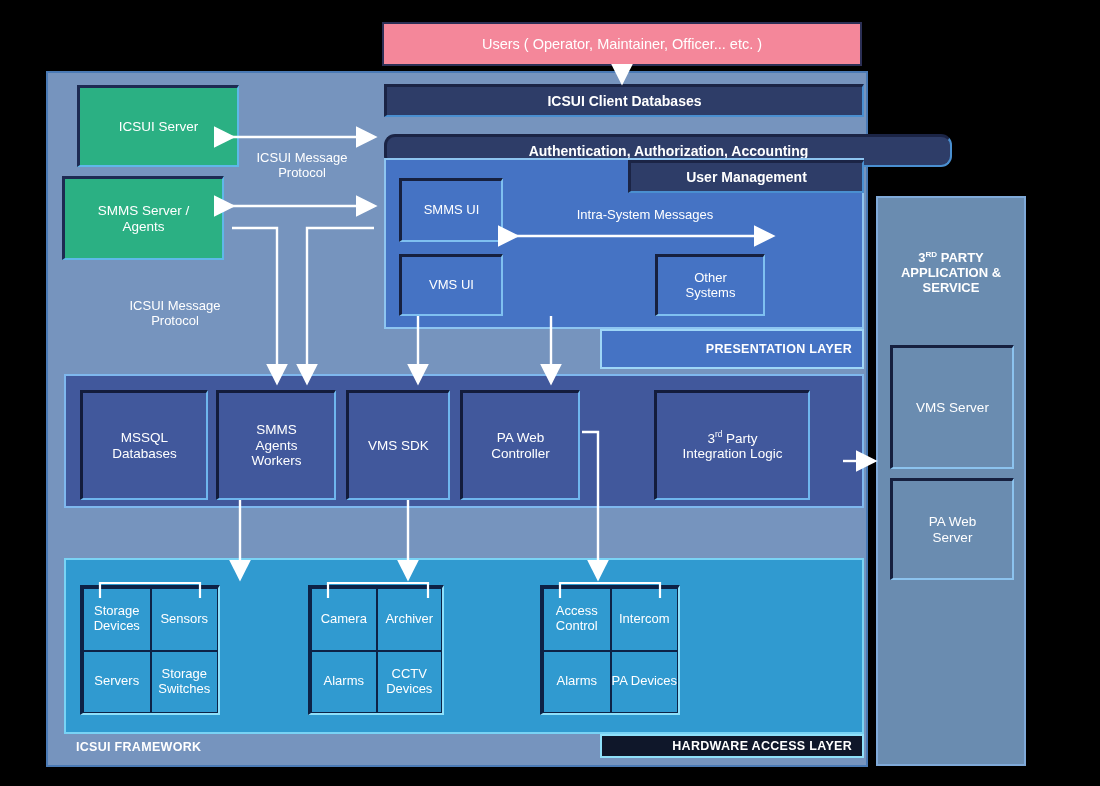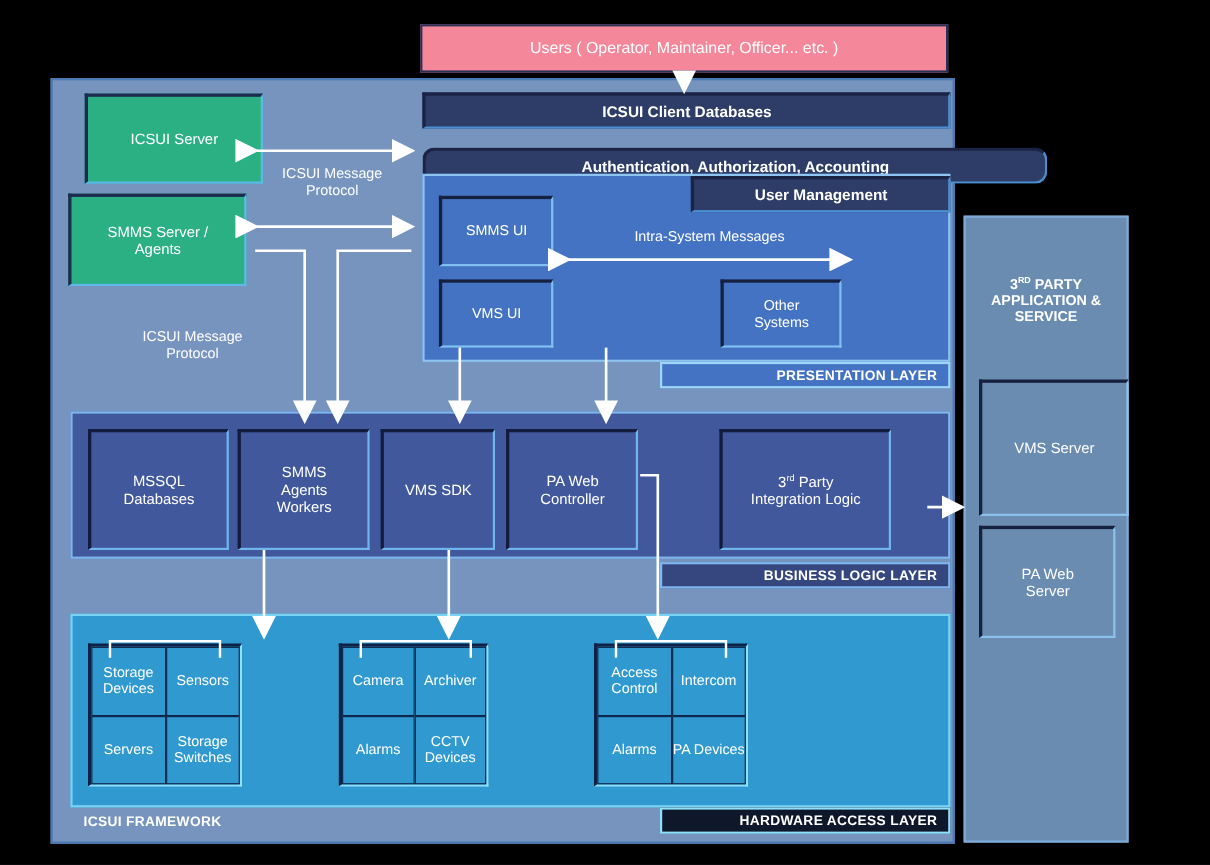--- a/index.html
+++ b/index.html
@@ -110,21 +110,21 @@
   </div>
   <div class="abs pres-box ctr" style="left:655px;top:254px;width:110px;height:62px;">
     <span style="white-space:pre-line">Other
 Systems</span>
   </div>
 
   <div class="abs ctr plain" style="left:520px;top:206px;width:250px;height:18px;">
     <span>Intra-System Messages</span>
   </div>
 
-  <div class="abs tag tag-pres" style="left:600px;top:329px;width:264px;height:24px;">
+  <div class="abs tag tag-pres" style="left:600px;top:329px;width:264px;height:40px;">
     <span>PRESENTATION LAYER</span>
   </div>
 
   <div class="abs biz-panel" style="left:64px;top:374px;width:800px;height:134px;"></div>
 
   <div class="abs biz-box ctr" style="left:80px;top:390px;width:128px;height:110px;">
     <span style="white-space:pre-line">MSSQL
 Databases</span>
   </div>
   <div class="abs biz-box ctr" style="left:216px;top:390px;width:120px;height:110px;">
@@ -136,23 +136,20 @@
     <span style="white-space:pre-line">VMS SDK</span>
   </div>
   <div class="abs biz-box ctr" style="left:460px;top:390px;width:120px;height:110px;">
     <span style="white-space:pre-line">PA Web
 Controller</span>
   </div>
   <div class="abs biz-box ctr" style="left:654px;top:390px;width:156px;height:110px;">
     <span>3<sup>rd</sup> Party<br>Integration Logic</span>
   </div>
 
-  <div class="abs tag tag-biz" style="left:600px;top:511px;width:264px;height:24px;">
-    <span>BUSINESS LOGIC LAYER</span>
-  </div>
 
   <div class="abs hw-panel" style="left:64px;top:558px;width:800px;height:176px;"></div>
 
   <div class="abs hw-group" style="left:80px;top:585px;width:140px;height:130px;">
     <div class="hw-cell ctr">
         <span style="white-space:pre-line">Storage
 Devices</span>
       </div>
     <div class="hw-cell ctr">
         <span style="white-space:pre-line">Sensors</span>
@@ -203,21 +200,21 @@
   </div>
 
   <div class="abs fw-label" style="left:64px;top:734px;width:300px;height:26px;">
     <span>ICSUI FRAMEWORK</span>
   </div>
 
   <div class="abs right-frame" style="left:876px;top:196px;width:150px;height:570px;"></div>
   <div class="abs ctr" style="left:886px;top:238px;width:130px;height:70px;font-size:13px;font-weight:bold;">
     <span>3<sup>RD</sup> PARTY<br>APPLICATION &amp;<br>SERVICE</span>
   </div>
-  <div class="abs rp-box ctr" style="left:890px;top:345px;width:136px;height:124px;">
+  <div class="abs rp-box ctr" style="left:890px;top:345px;width:124px;height:124px;">
     <span style="white-space:pre-line">VMS Server</span>
   </div>
   <div class="abs rp-box ctr" style="left:890px;top:478px;width:124px;height:102px;">
     <span style="white-space:pre-line">PA Web
 Server</span>
   </div>
 
   <svg class="ov" viewBox="0 0 1100 786">
     <defs>
       <marker id="ar" markerWidth="9" markerHeight="9" refX="7.5" refY="4.5" orient="auto">

